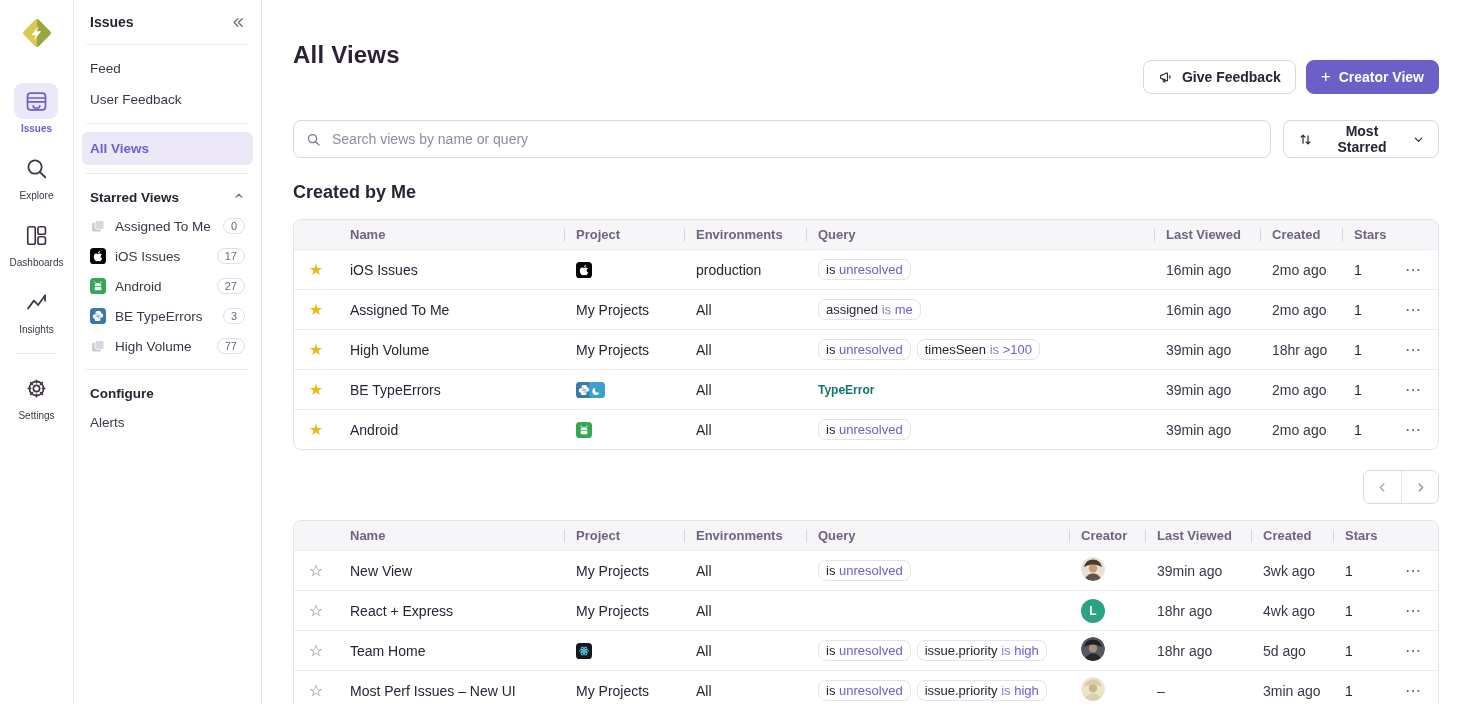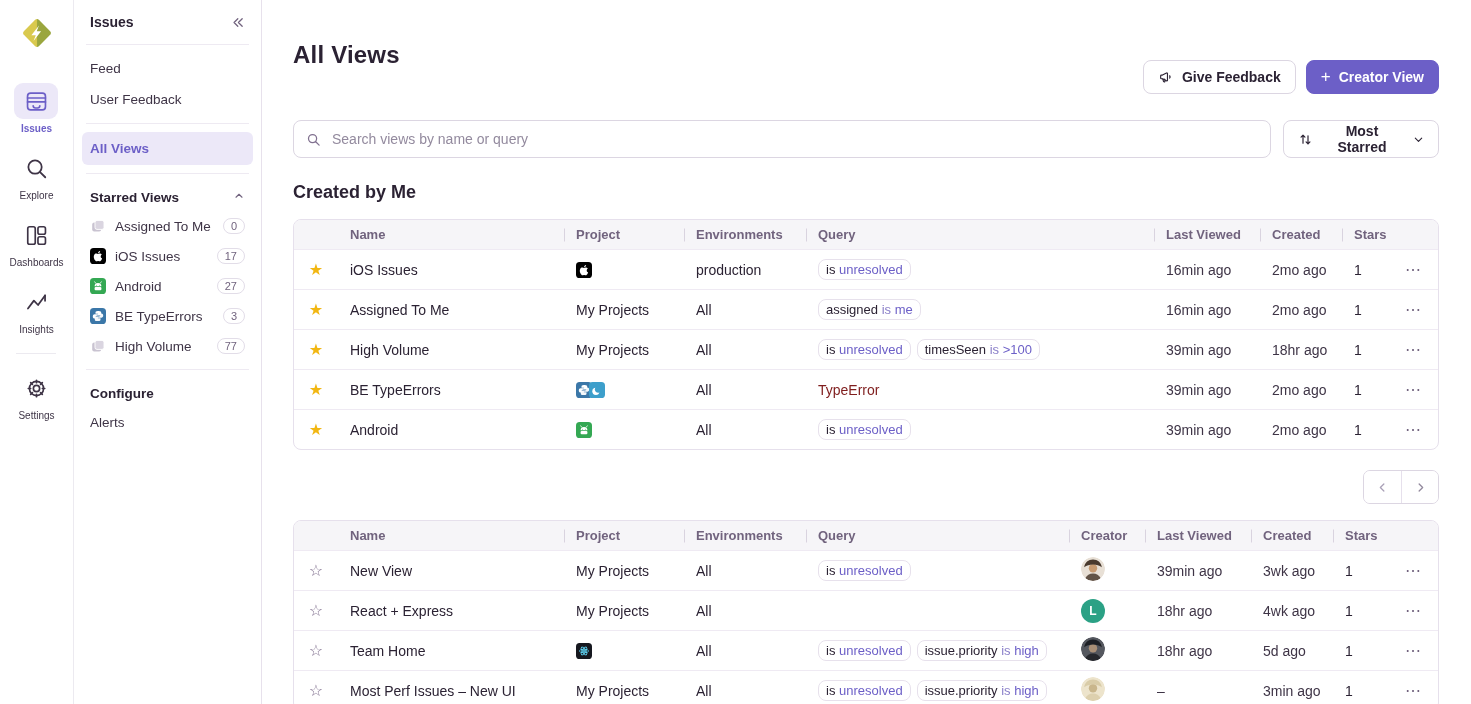--- a/index.html
+++ b/index.html
@@ -76,21 +76,21 @@
   .star { font-size:16px; cursor:pointer; }
   .star.on { color:#F2B712; }
   .star.off { color:#80708F; }
   .name-link { color:#2B2233; border-bottom:1px solid #CEC7D6; padding-bottom:1px; cursor:pointer; }
   .proj-icons { display:flex; align-items:center; }
   .proj-icons .icon16 { width:16px; height:16px; display:flex; }
   .proj-icons .icon16 + .icon16 { margin-left:-3px; }
   .qwrap { display:flex; gap:6px; align-items:center; }
   .pill { border:1px solid #E7E1EC; border-radius:8px; padding:2px 7px; font-size:13px; white-space:nowrap; background:#fff; flex:0 0 auto; }
   .qk { color:#2B2233; } .qo { color:#8B80C9; } .qv { color:#6C5FC7; }
-  .qplain { font-size:14px; color:#7f1d1d; }
+  .qplain { font-size:12px; color:#0f766e;font-weight:bold; }
   .time { color:#3E3446; border-bottom:1px dotted #A79BB3; padding-bottom:1px; }
   .time.plain { border-bottom:none; }
   .menu-btn { border:none; background:none; color:#71637E; font-size:16px; cursor:pointer; padding:0; line-height:1; font-family:inherit; }
   .avatar { width:24px; height:24px; border-radius:50%; display:inline-flex; align-items:center; justify-content:center; overflow:hidden; }
   .avatar.letter { color:#fff; font-size:12px; font-weight:700; }
 
   .pager-row { display:flex; justify-content:flex-end; margin-top:20px; }
   .pager { display:inline-flex; border:1px solid #DCD6E2; border-radius:7px; overflow:hidden; background:#fff; }
   .pager button { width:37px; height:32px; border:none; background:#fff; cursor:pointer; display:flex; align-items:center; justify-content:center; }
   .pager button + button { border-left:1px solid #E6E0EC; }

